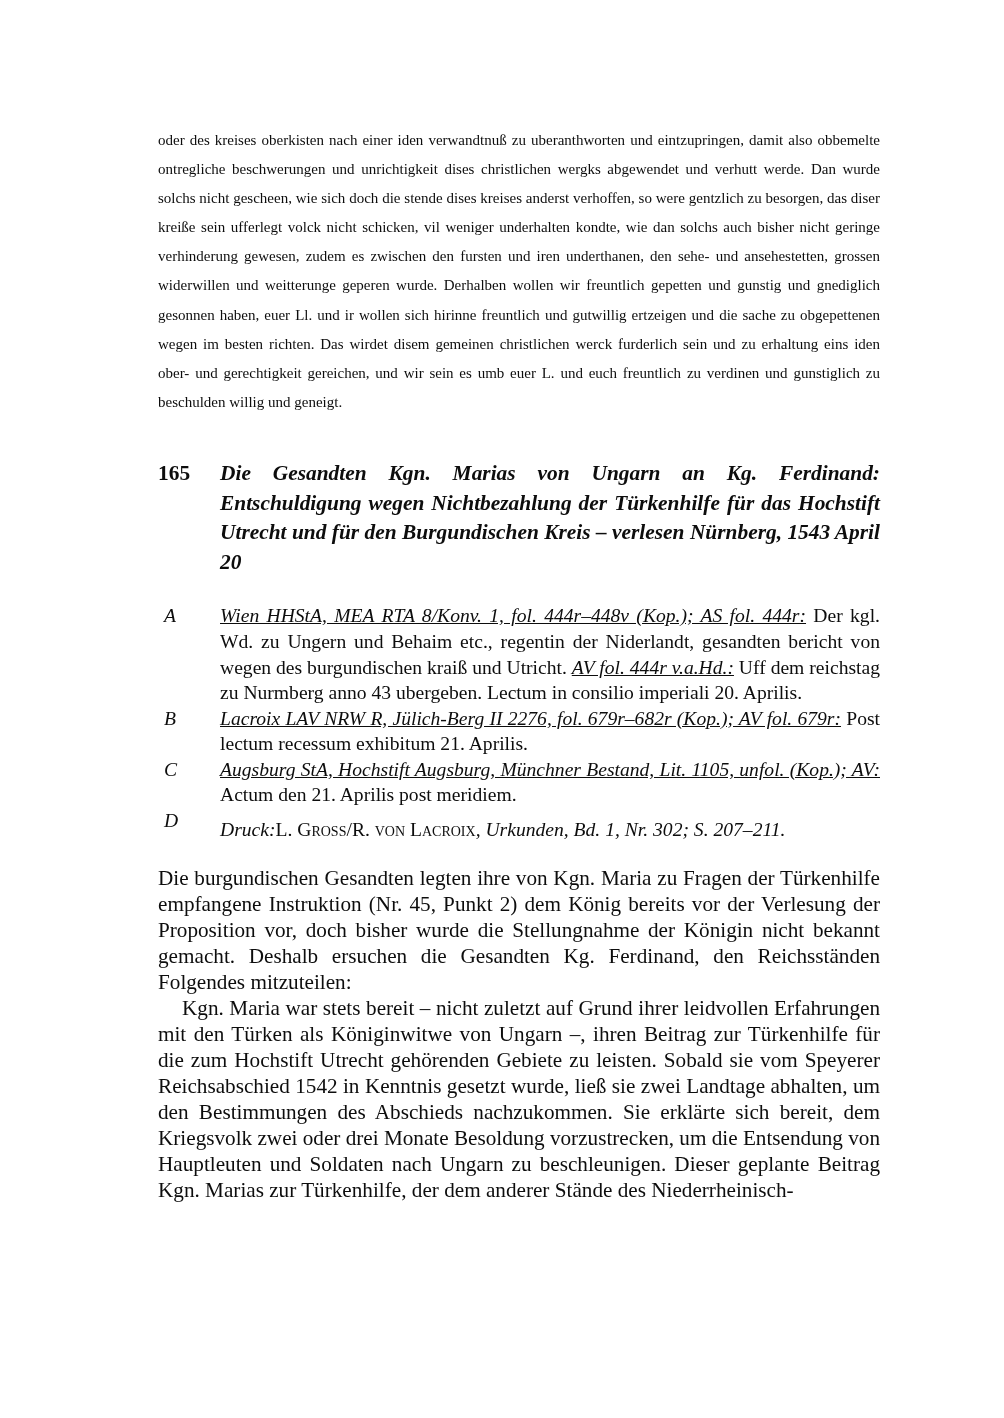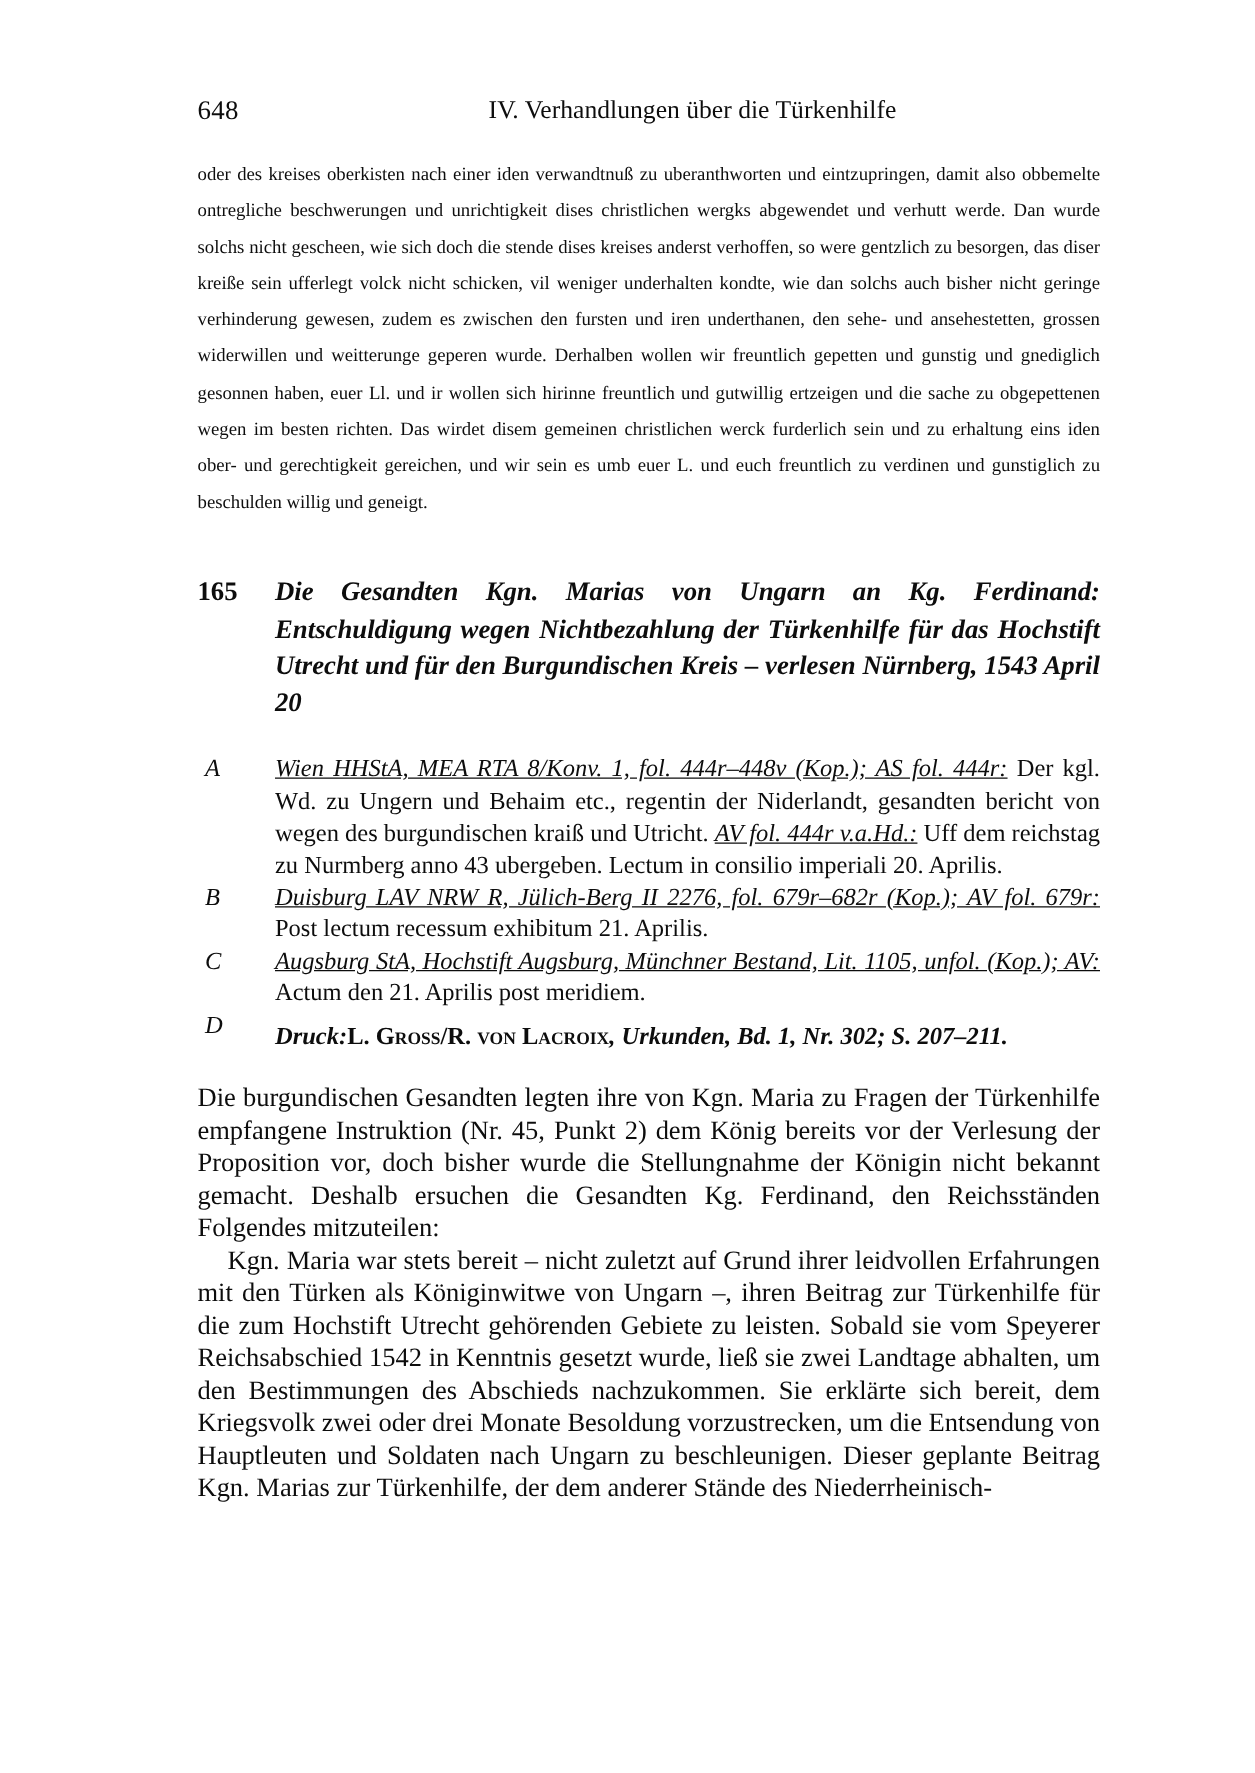--- a/index.html
+++ b/index.html
@@ -117,63 +117,58 @@
     font-style: italic;
     font-size: 19.6px;
   }
   .app-item i { font-style: italic; text-decoration: underline; }
   .druck {
     position: relative;
     padding-left: 62px;
     margin-top: 9px;
     font-size: 19.6px;
     line-height: 25.6px;
-    font-weight: bold;
   }
   .sc {
     font-variant: small-caps;
     font-style: normal;
   }
 
   
   .regest {
     margin-top: 22px;
     font-size: 21.2px;
     line-height: 26px;
     text-align: justify;
   }
   .regest p + p { text-indent: 24px; }
 </style>
 </head>
 <body>
 
 <div class="page">
 
-  <div class="runhead">
-    <span class="folio">648</span>
-    <span class="rh-title">IV. Verhandlungen über die Türkenhilfe</span>
-  </div>
 
   <div class="textblock">
 
     <p class="body-para">oder des kreises oberkisten nach einer iden verwandtnuß zu uberanthworten und eintzupringen, damit also obbemelte ontregliche beschwerungen und unrichtigkeit dises christlichen wergks abgewendet und verhutt werde. Dan wurde solchs nicht gescheen, wie sich doch die stende dises kreises anderst verhoffen, so were gentzlich zu besorgen, das diser kreiße sein ufferlegt volck nicht schicken, vil weniger underhalten kondte, wie dan solchs auch bisher nicht geringe verhinderung gewesen, zudem es zwischen den fursten und iren underthanen, den sehe- und ansehestetten, grossen widerwillen und weitterunge geperen wurde. Derhalben wollen wir freuntlich gepetten und gunstig und gnediglich gesonnen haben, euer Ll. und ir wollen sich hirinne freuntlich und gutwillig ertzeigen und die sache zu obgepettenen wegen im besten richten. Das wirdet disem gemeinen christlichen werck furderlich sein und zu erhaltung eins iden ober- und gerechtigkeit gereichen, und wir sein es umb euer L. und euch freuntlich zu verdinen und gunstiglich zu beschulden willig und geneigt.</p>
 
     <div class="heading">
       <span class="hnum">165</span>
       <span class="htext">Die Gesandten Kgn. Marias von Ungarn an Kg. Ferdinand: Entschuldigung wegen Nichtbezahlung der Türkenhilfe für das Hochstift Utrecht und für den Burgundischen Kreis – verlesen Nürnberg, 1543 April 20</span>
     </div>
 
     <div class="apparatus">
 
       <div class="app-item">
         <span class="app-sig">A</span><i>Wien HHStA, MEA RTA 8/Konv. 1, fol. 444r–448v (Kop.); AS fol. 444r:</i><span> Der kgl. Wd. zu Ungern und Behaim etc., regentin der Niderlandt, gesandten bericht von wegen des burgundischen kraiß und Utricht. </span><i>AV fol. 444r v.a.Hd.:</i><span> Uff dem reichstag zu Nurmberg anno 43 ubergeben. Lectum in consilio imperiali 20. Aprilis.</span>
       </div>
 
       <div class="app-item">
-        <span class="app-sig">B</span><i>Duisburg LAV NRW R, Jülich-Berg II 2276, fol. 679r–682r (Kop.); AV fol. 679r:</i><span> Post lectum recessum exhibitum 21. Aprilis.</span>
+        <span class="app-sig">B</span><i>Lacroix LAV NRW R, Jülich-Berg II 2276, fol. 679r–682r (Kop.); AV fol. 679r:</i><span> Post lectum recessum exhibitum 21. Aprilis.</span>
       </div>
 
       <div class="app-item">
         <span class="app-sig">C</span><i>Augsburg StA, Hochstift Augsburg, Münchner Bestand, Lit. 1105, unfol. (Kop.); AV:</i><span> Actum den 21. Aprilis post meridiem.</span>
       </div>
 
       <div class="app-item">
         <span class="app-sig">D</span>
       </div>
 

